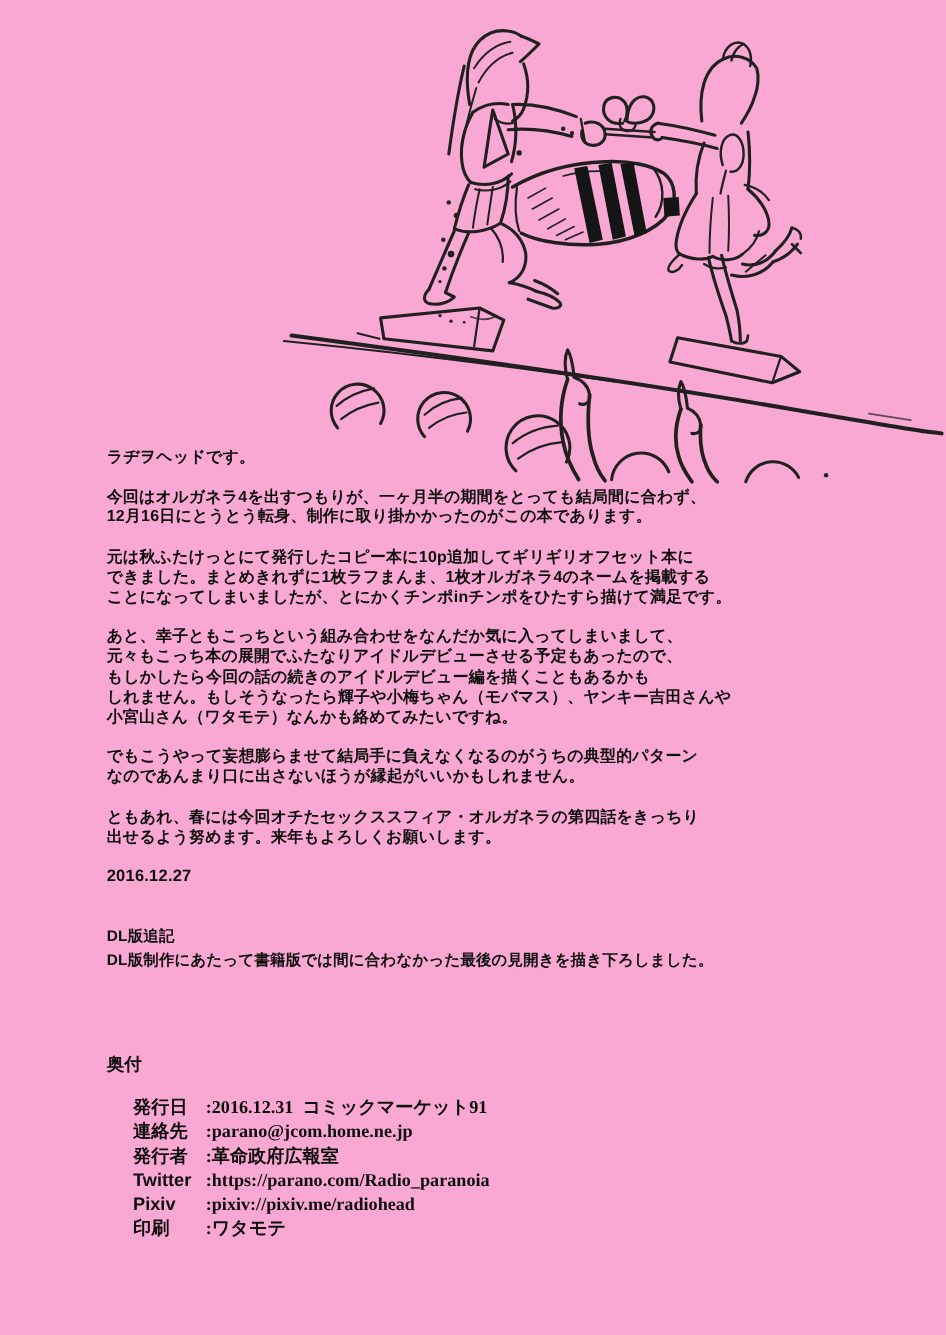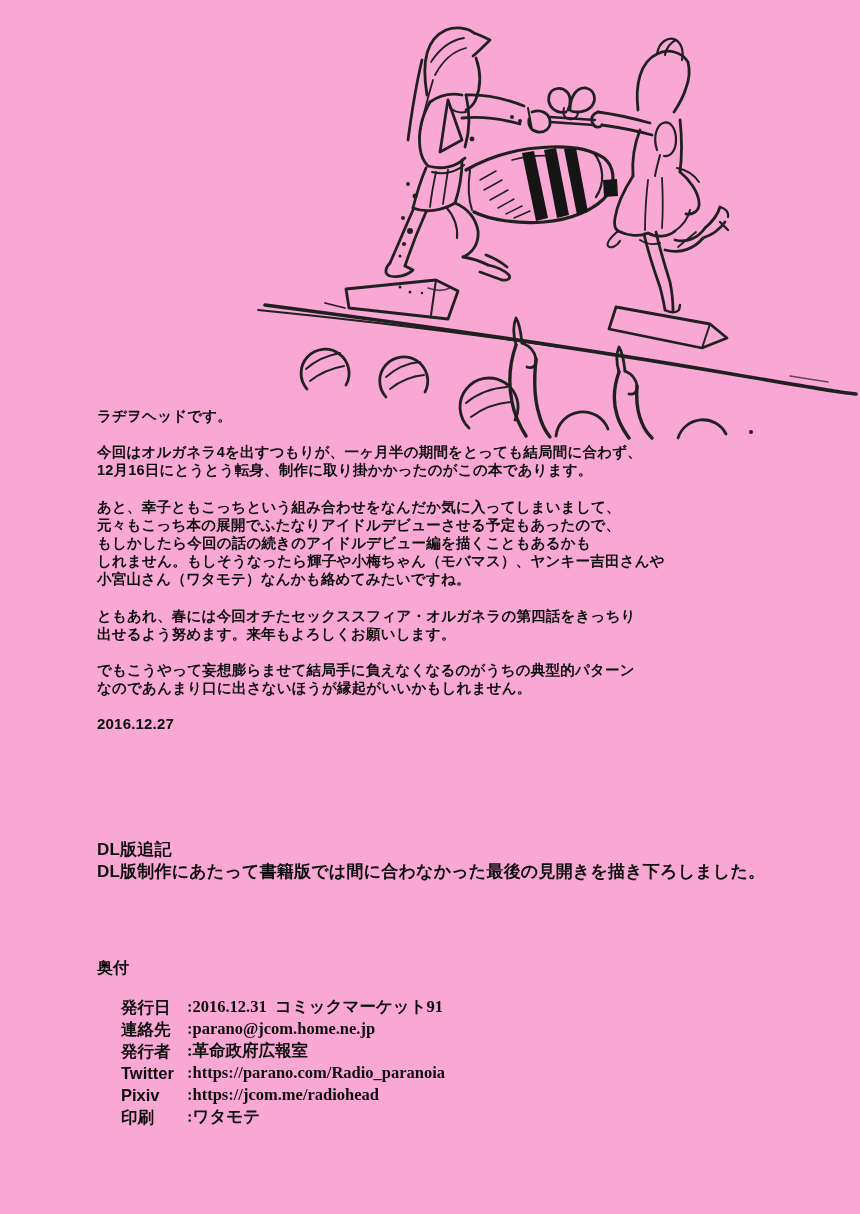--- a/index.html
+++ b/index.html
@@ -21,21 +21,21 @@
   }
   .flow p{
     margin:0 0 18px 0;
     font-size:14.5px;line-height:18.2px;
     white-space:pre-line;
     letter-spacing:0.2px;
   }
   .flow p.sign-date{font-size:15px;margin-top:0;}
   .dl-note{
     position:absolute;left:97px;top:839px;
-    font-size:17px;line-height:22.4px;
+    font-size:14px;line-height:22.4px;
     letter-spacing:0.2px;
   }
   .okuzuke-title{
     position:absolute;left:97px;top:958px;
     font-size:16px;
   }
   .colophon{
     position:absolute;left:97px;top:996px;
     font-size:16.5px;line-height:22px;
   }
@@ -208,29 +208,32 @@
         <path d="M390 240 C396 244 404 245 410 243" stroke-width="2"></path>
         <path d="M415 310 C420 313 426 313 429 310 L430 305" stroke-width="2.4"></path>
       </g>
     </g>
   </svg>
 
   <div class="flow">
     <p>ラヂヲヘッドです。</p>
     <p>今回はオルガネラ4を出すつもりが、一ヶ月半の期間をとっても結局間に合わず、
 12月16日にとうとう転身、制作に取り掛かかったのがこの本であります。</p>
+    <p>元は秋ふたけっとにて発行したコピー本に10p追加してギリギリオフセット本に
+できました。まとめきれずに1枚ラフまんま、1枚オルガネラ4のネームを掲載する
+ことになってしまいましたが、とにかくチンポinチンポをひたすら描けて満足です。</p>
     <p>あと、幸子ともこっちという組み合わせをなんだか気に入ってしまいまして、
 元々もこっち本の展開でふたなりアイドルデビューさせる予定もあったので、
 もしかしたら今回の話の続きのアイドルデビュー編を描くこともあるかも
 しれません。もしそうなったら輝子や小梅ちゃん（モバマス）、ヤンキー吉田さんや
 小宮山さん（ワタモテ）なんかも絡めてみたいですね。</p>
+    <p>でもこうやって妄想膨らませて結局手に負えなくなるのがうちの典型的パターン
+なのであんまり口に出さないほうが縁起がいいかもしれません。</p>
     <p>ともあれ、春には今回オチたセックススフィア・オルガネラの第四話をきっちり
 出せるよう努めます。来年もよろしくお願いします。</p>
-    <p>でもこうやって妄想膨らませて結局手に負えなくなるのがうちの典型的パターン
-なのであんまり口に出さないほうが縁起がいいかもしれません。</p>
     <p class="sign-date">2016.12.27</p>
   </div>
 
   <div class="dl-note">
     <div>DL版追記</div>
     <div>DL版制作にあたって書籍版では間に合わなかった最後の見開きを描き下ろしました。</div>
   </div>
 
   <div class="okuzuke-title">奥付</div>
   <div class="colophon">
@@ -245,21 +248,21 @@
     <div class="row">
       <span class="label">発行者</span>
       <span class="value">:革命政府広報室</span>
     </div>
     <div class="row">
       <span class="label">Twitter</span>
       <span class="value">:https://parano.com/Radio_paranoia</span>
     </div>
     <div class="row">
       <span class="label">Pixiv</span>
-      <span class="value">:https://jcom.me/radiohead</span>
+      <span class="value">:pixiv://pixiv.me/radiohead</span>
     </div>
     <div class="row">
       <span class="label">印刷</span>
       <span class="value">:ワタモテ</span>
     </div>
   </div>
 
 </div>
 
 </body></html>

